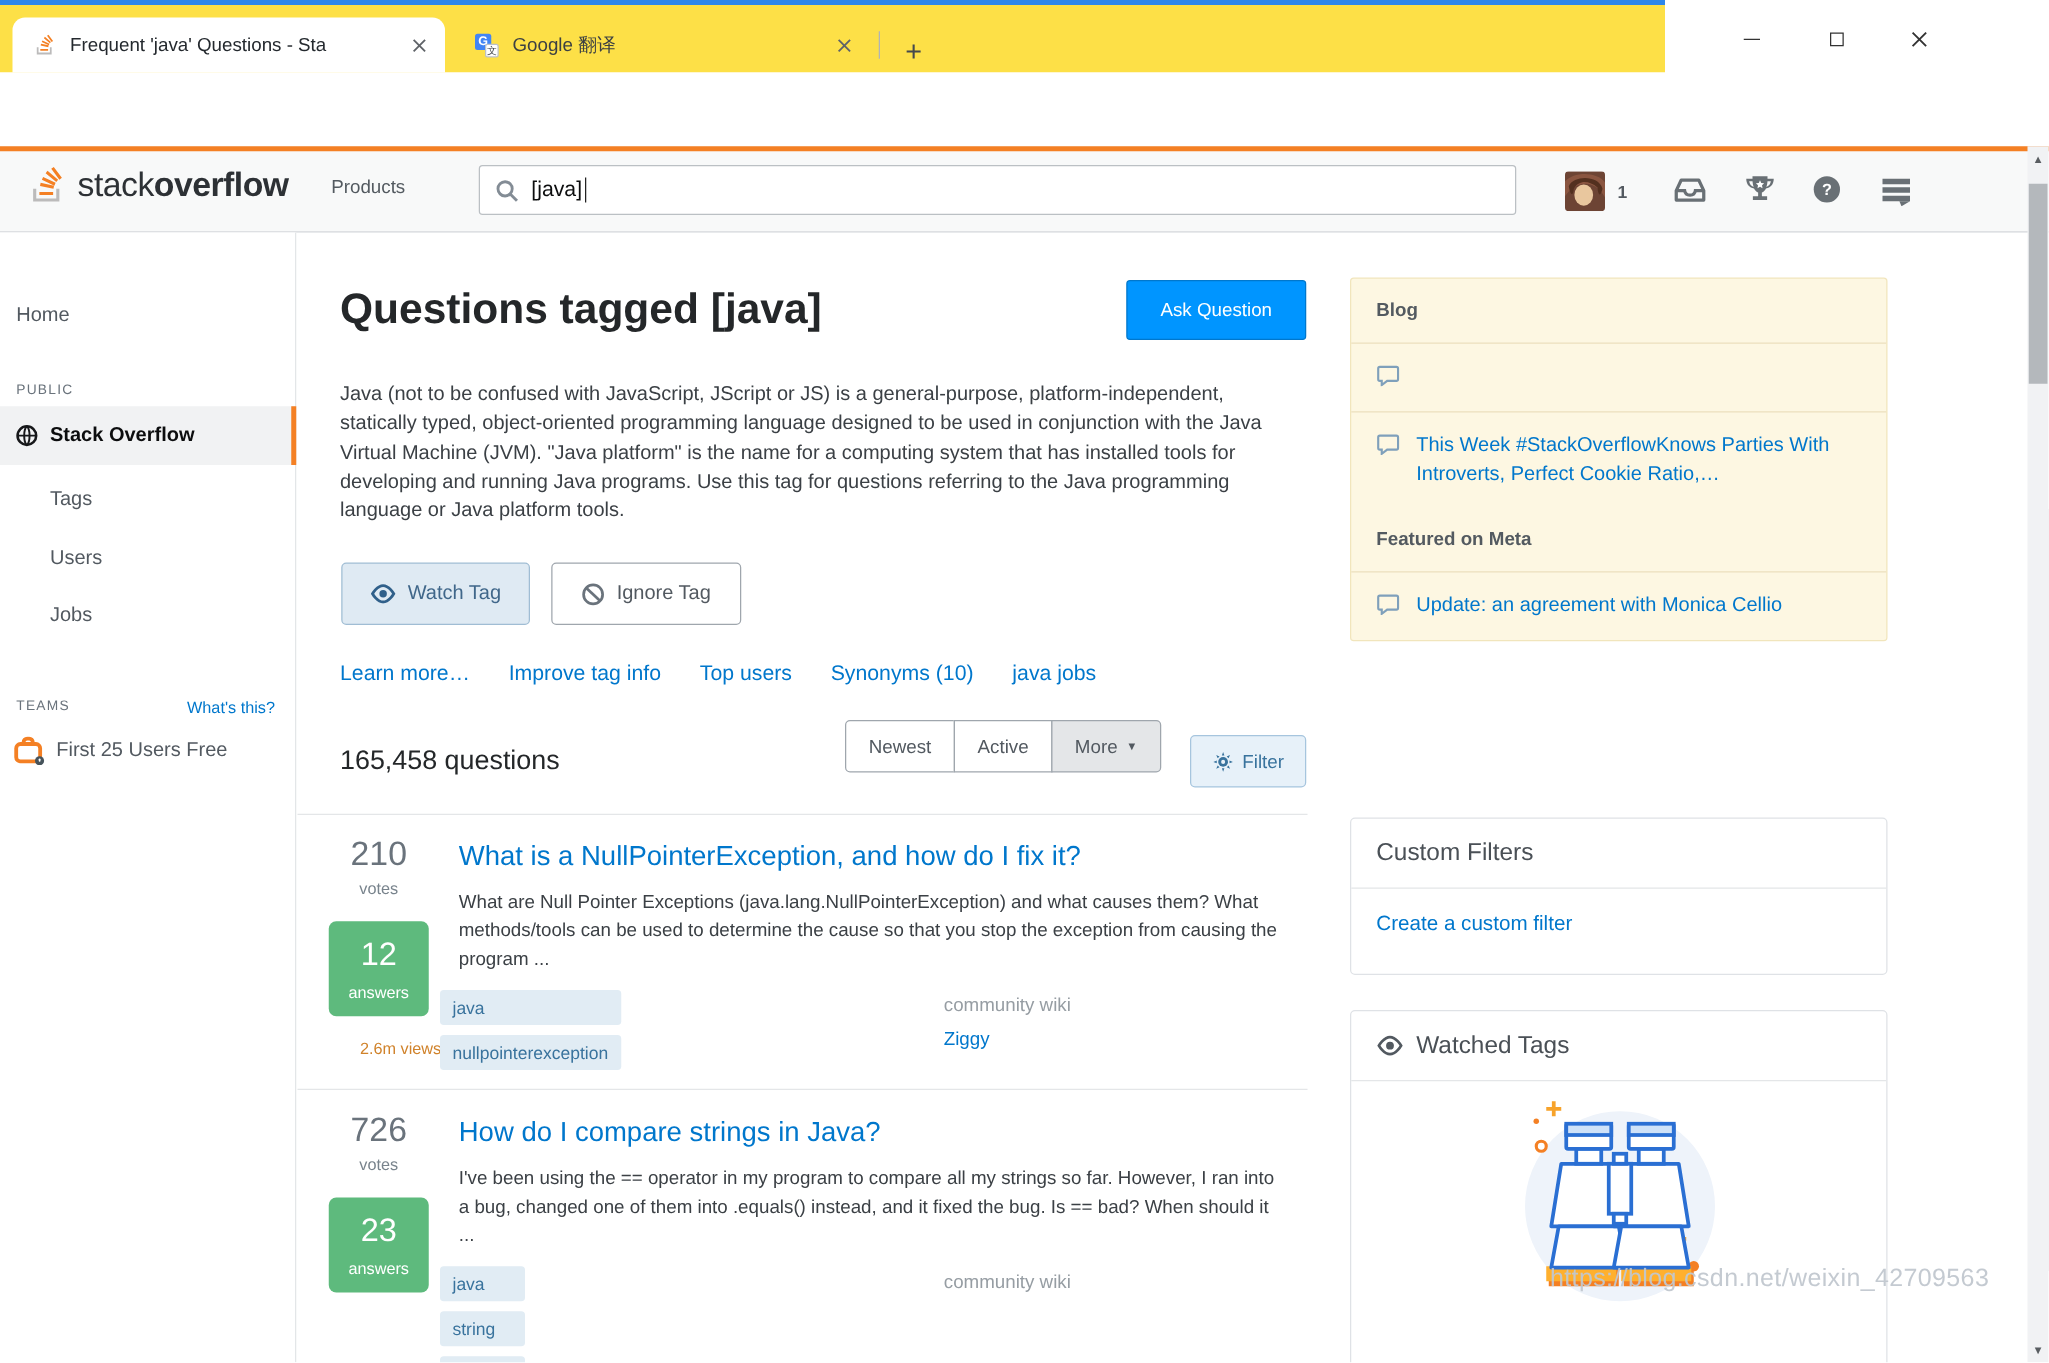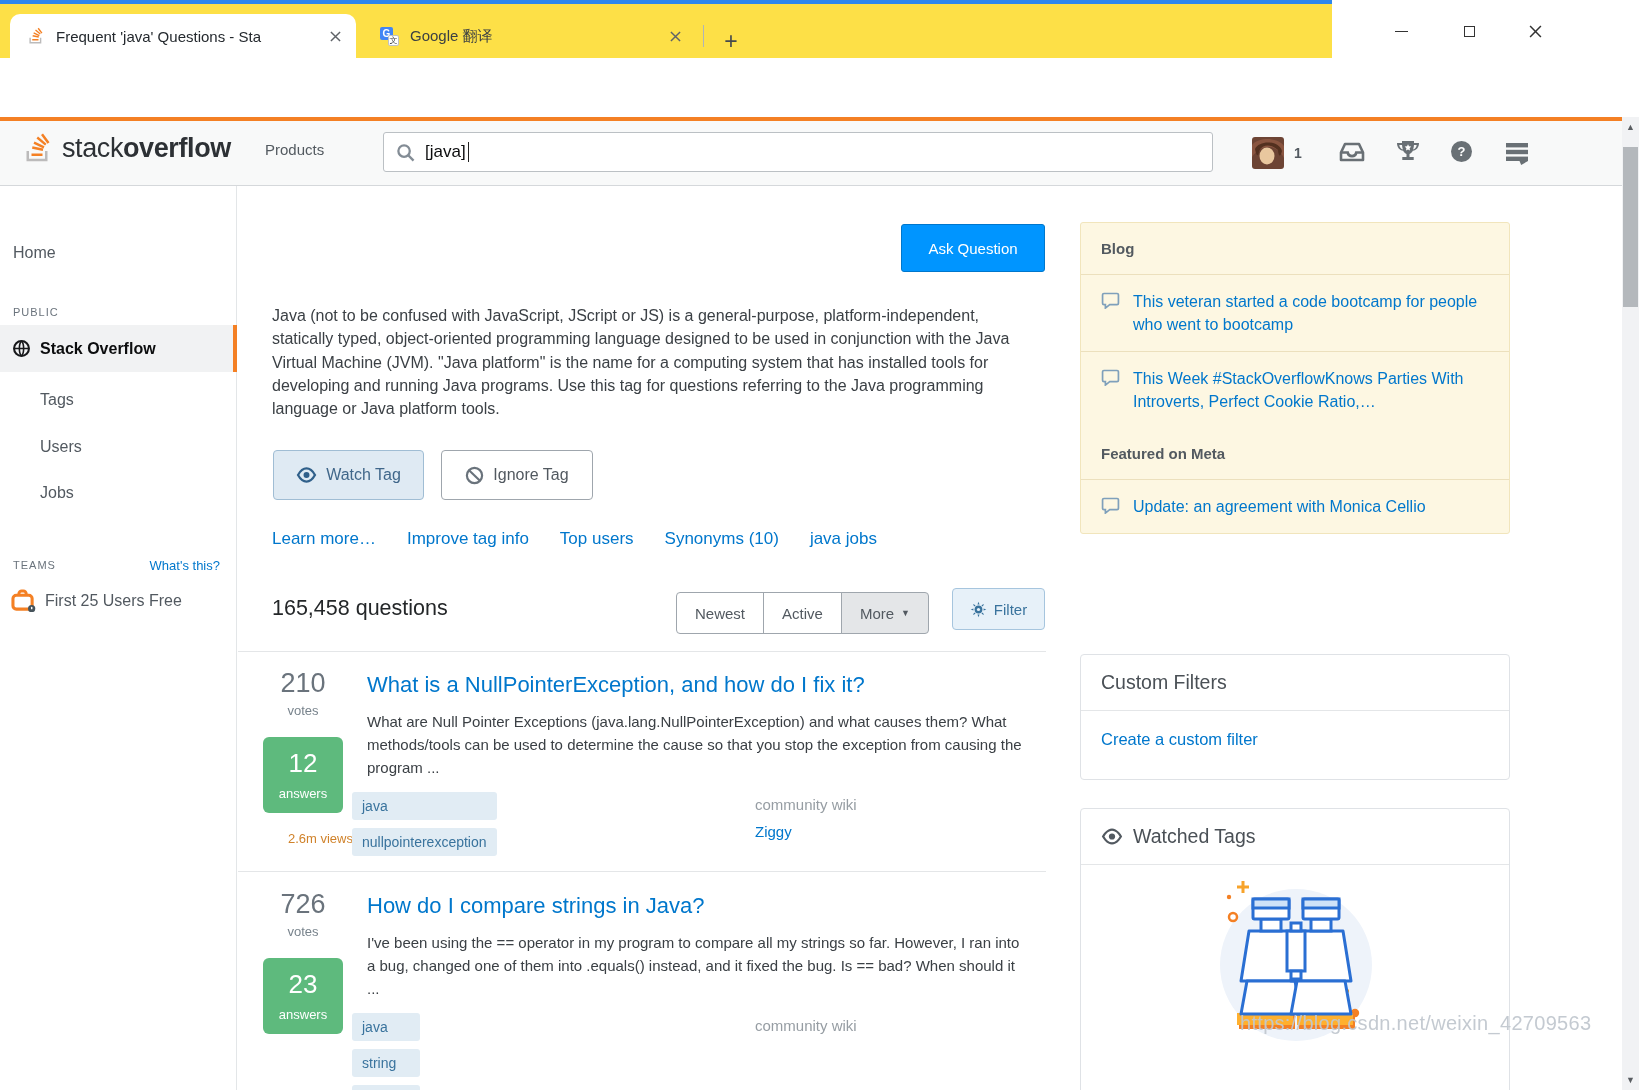--- a/index.html
+++ b/index.html
@@ -96,21 +96,21 @@
   .desc{ position:absolute; left:272px; top:304px; width:768px; font-size:16px; line-height:23.3px; color:#3b4045; }
   .btn-watch{ position:absolute; left:273px; top:450px; width:151px; height:50px; background:#dfeaf3;
               border:1px solid #a0bdd4; border-radius:4px; display:flex; align-items:center;
               justify-content:center; gap:9px; font-size:16px; color:#40678a; }
   .btn-ignore{ position:absolute; left:441px; top:450px; width:152px; height:50px; background:#fff;
                border:1px solid #9fa6ad; border-radius:4px; display:flex; align-items:center;
                justify-content:center; gap:9px; font-size:16px; color:#525960; }
   .taglinks{ position:absolute; left:272px; top:529px; display:flex; gap:31px; font-size:17px; }
   .taglinks a{ color:#0077cc; text-decoration:none; }
   .qcount{ position:absolute; left:272px; top:596px; font-size:21.5px; color:#242729; }
-  .sortgrp{ position:absolute; left:676px; top:592px; display:flex; }
+  .sortgrp{ position:absolute; left:676px; top:576px; display:flex; }
   .sort-btn{ height:42px; border:1px solid #9fa6ad; background:#fff; color:#525960; font-size:15px;
              display:flex; align-items:center; justify-content:center; margin-left:-1px; padding:0 18px; }
   .sort-btn.first{ border-radius:4px 0 0 4px; margin-left:0; }
   .sort-btn.more{ background:#e4e6e8; border-radius:0 4px 4px 0; gap:7px; }
   .caret{ font-size:9px; color:#525960; }
   .filter-btn{ position:absolute; left:952px; top:588px; width:93px; height:42px; background:#e7f1f9;
                border:1px solid #a6c5de; border-radius:4px; color:#39739d; font-size:15px;
                display:flex; align-items:center; justify-content:center; gap:7px; }
   .qdivider{ position:absolute; left:238px; width:808px; height:1px; background:#e4e6e8; }
   .d1{ top:651px; } .d2{ top:871px; }
@@ -332,20 +332,21 @@
       <svg width="25" height="23" viewBox="0 0 26 24">
           <rect x="2" y="6.5" width="20" height="14.5" rx="3.5" fill="none" stroke="#f48024" stroke-width="3.2"></rect>
           <path d="M8.2 6.5V4.9A2.9 2.9 0 0 1 11.1 2h1.8a2.9 2.9 0 0 1 2.9 2.9v1.6" fill="none" stroke="#f48024" stroke-width="3.2"></path>
           <circle cx="21.5" cy="20.5" r="3.8" fill="#46535b"></circle>
           <rect x="20.8" y="18.6" width="1.5" height="2.6" rx=".7" fill="#fff"></rect>
         </svg>
       <span>First 25 Users Free</span>
     </div>
   </div>
 
+  <h1 class="h1">Questions tagged [java]</h1>
   <button class="ask-btn">Ask Question</button>
   <p class="desc">Java (not to be confused with JavaScript, JScript or JS) is a general-purpose, platform-independent, statically typed, object-oriented programming language designed to be used in conjunction with the Java Virtual Machine (JVM). "Java platform" is the name for a computing system that has installed tools for developing and running Java programs. Use this tag for questions referring to the Java programming language or Java platform tools.</p>
 
   <button class="btn-watch">
     <svg width="21" height="16" viewBox="0 0 24 18">
         <path d="M12 1.5C6.5 1.5 2.3 9 2.3 9s4.2 7.5 9.7 7.5S21.7 9 21.7 9 17.5 1.5 12 1.5z" fill="none" stroke="#30608a" stroke-width="2.6"></path>
         <circle cx="12" cy="9" r="3.4" fill="#30608a"></circle>
       </svg>
     <span>Watch Tag</span>
   </button>
@@ -423,21 +424,20 @@
   </div>
 
   <div class="ymod">
     <div class="yrow head">
         <span class="yhead">Blog</span>
       </div>
     <div class="yrow">
       <span class="ricon"><svg width="19" height="17" viewBox="0 0 20 18">
             <path d="M3 1.6h14c.8 0 1.4.6 1.4 1.4v9c0 .8-.6 1.4-1.4 1.4H9.2L4.6 17v-3.6H3c-.8 0-1.4-.6-1.4-1.4V3c0-.8.6-1.4 1.4-1.4z" fill="none" stroke="#7fa0bb" stroke-width="1.8"></path>
           </svg></span>
-      <a class="ylink">This veteran started a code bootcamp for people who went to bootcamp</a>
     </div>
     <div class="yrow">
       <span class="ricon"><svg width="19" height="17" viewBox="0 0 20 18">
             <path d="M3 1.6h14c.8 0 1.4.6 1.4 1.4v9c0 .8-.6 1.4-1.4 1.4H9.2L4.6 17v-3.6H3c-.8 0-1.4-.6-1.4-1.4V3c0-.8.6-1.4 1.4-1.4z" fill="none" stroke="#7fa0bb" stroke-width="1.8"></path>
           </svg></span>
       <a class="ylink">This Week #StackOverflowKnows Parties With Introverts, Perfect Cookie Ratio,…</a>
     </div>
     <div class="yrow head">
         <span class="yhead">Featured on Meta</span>
       </div>

